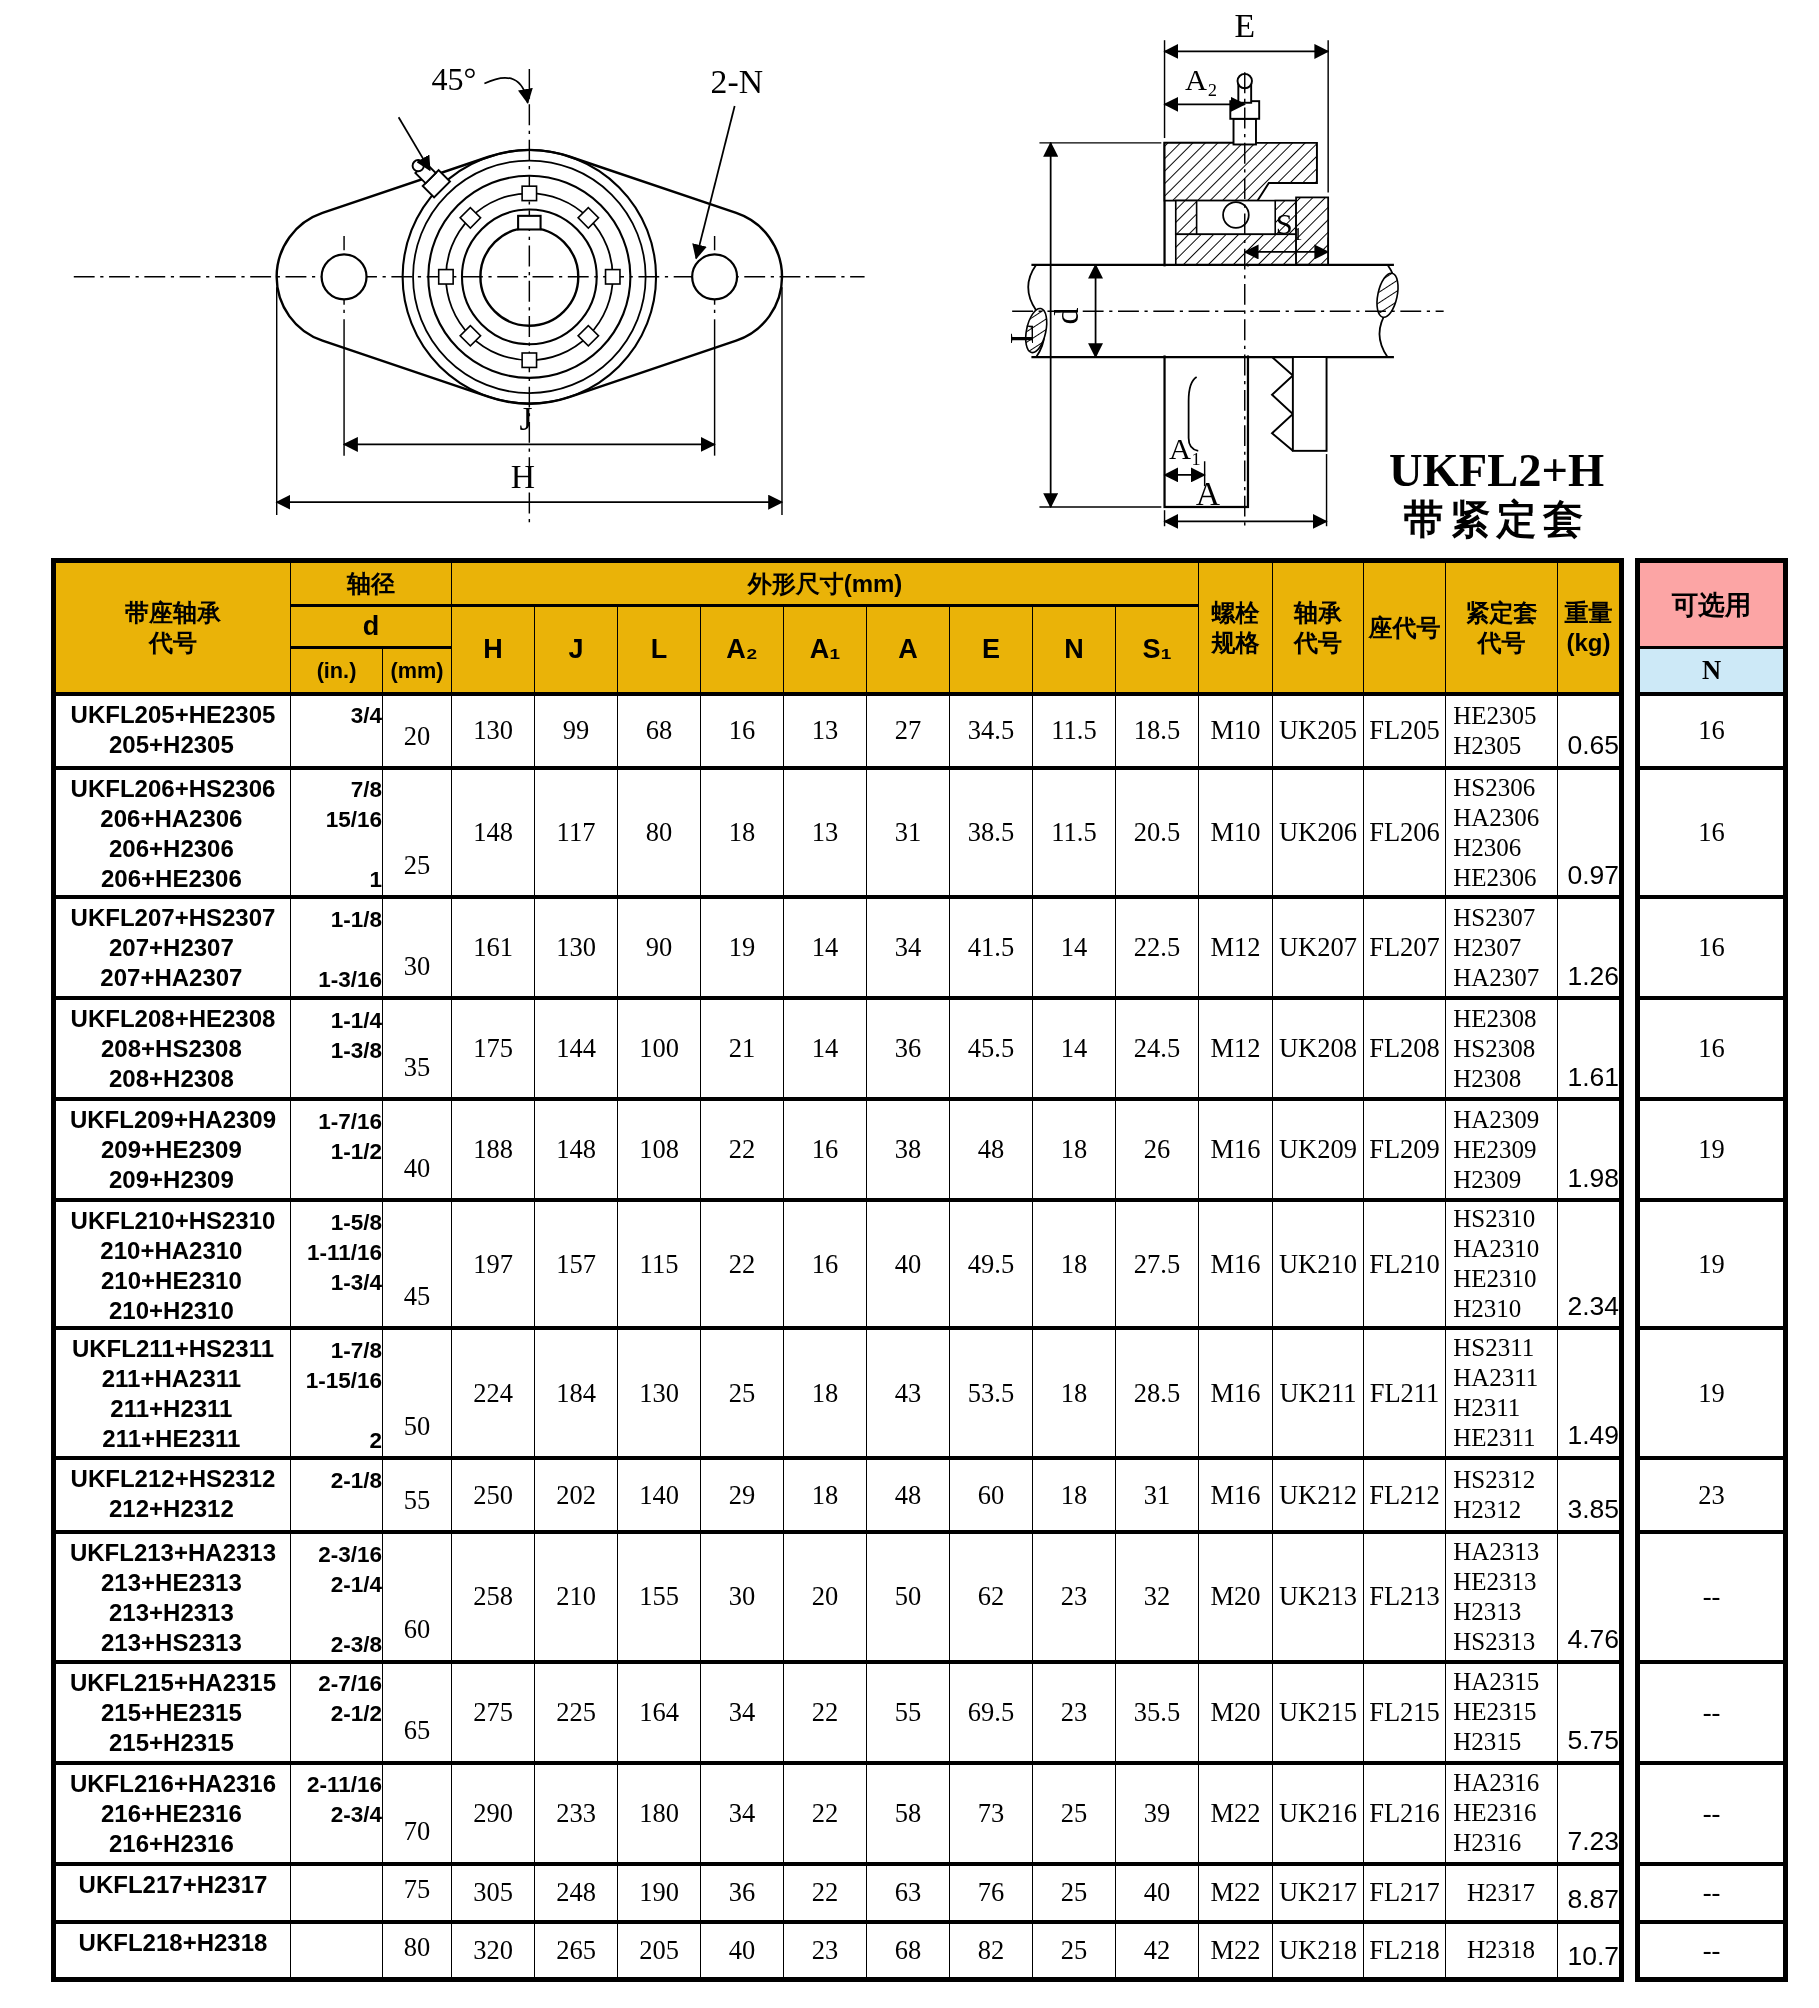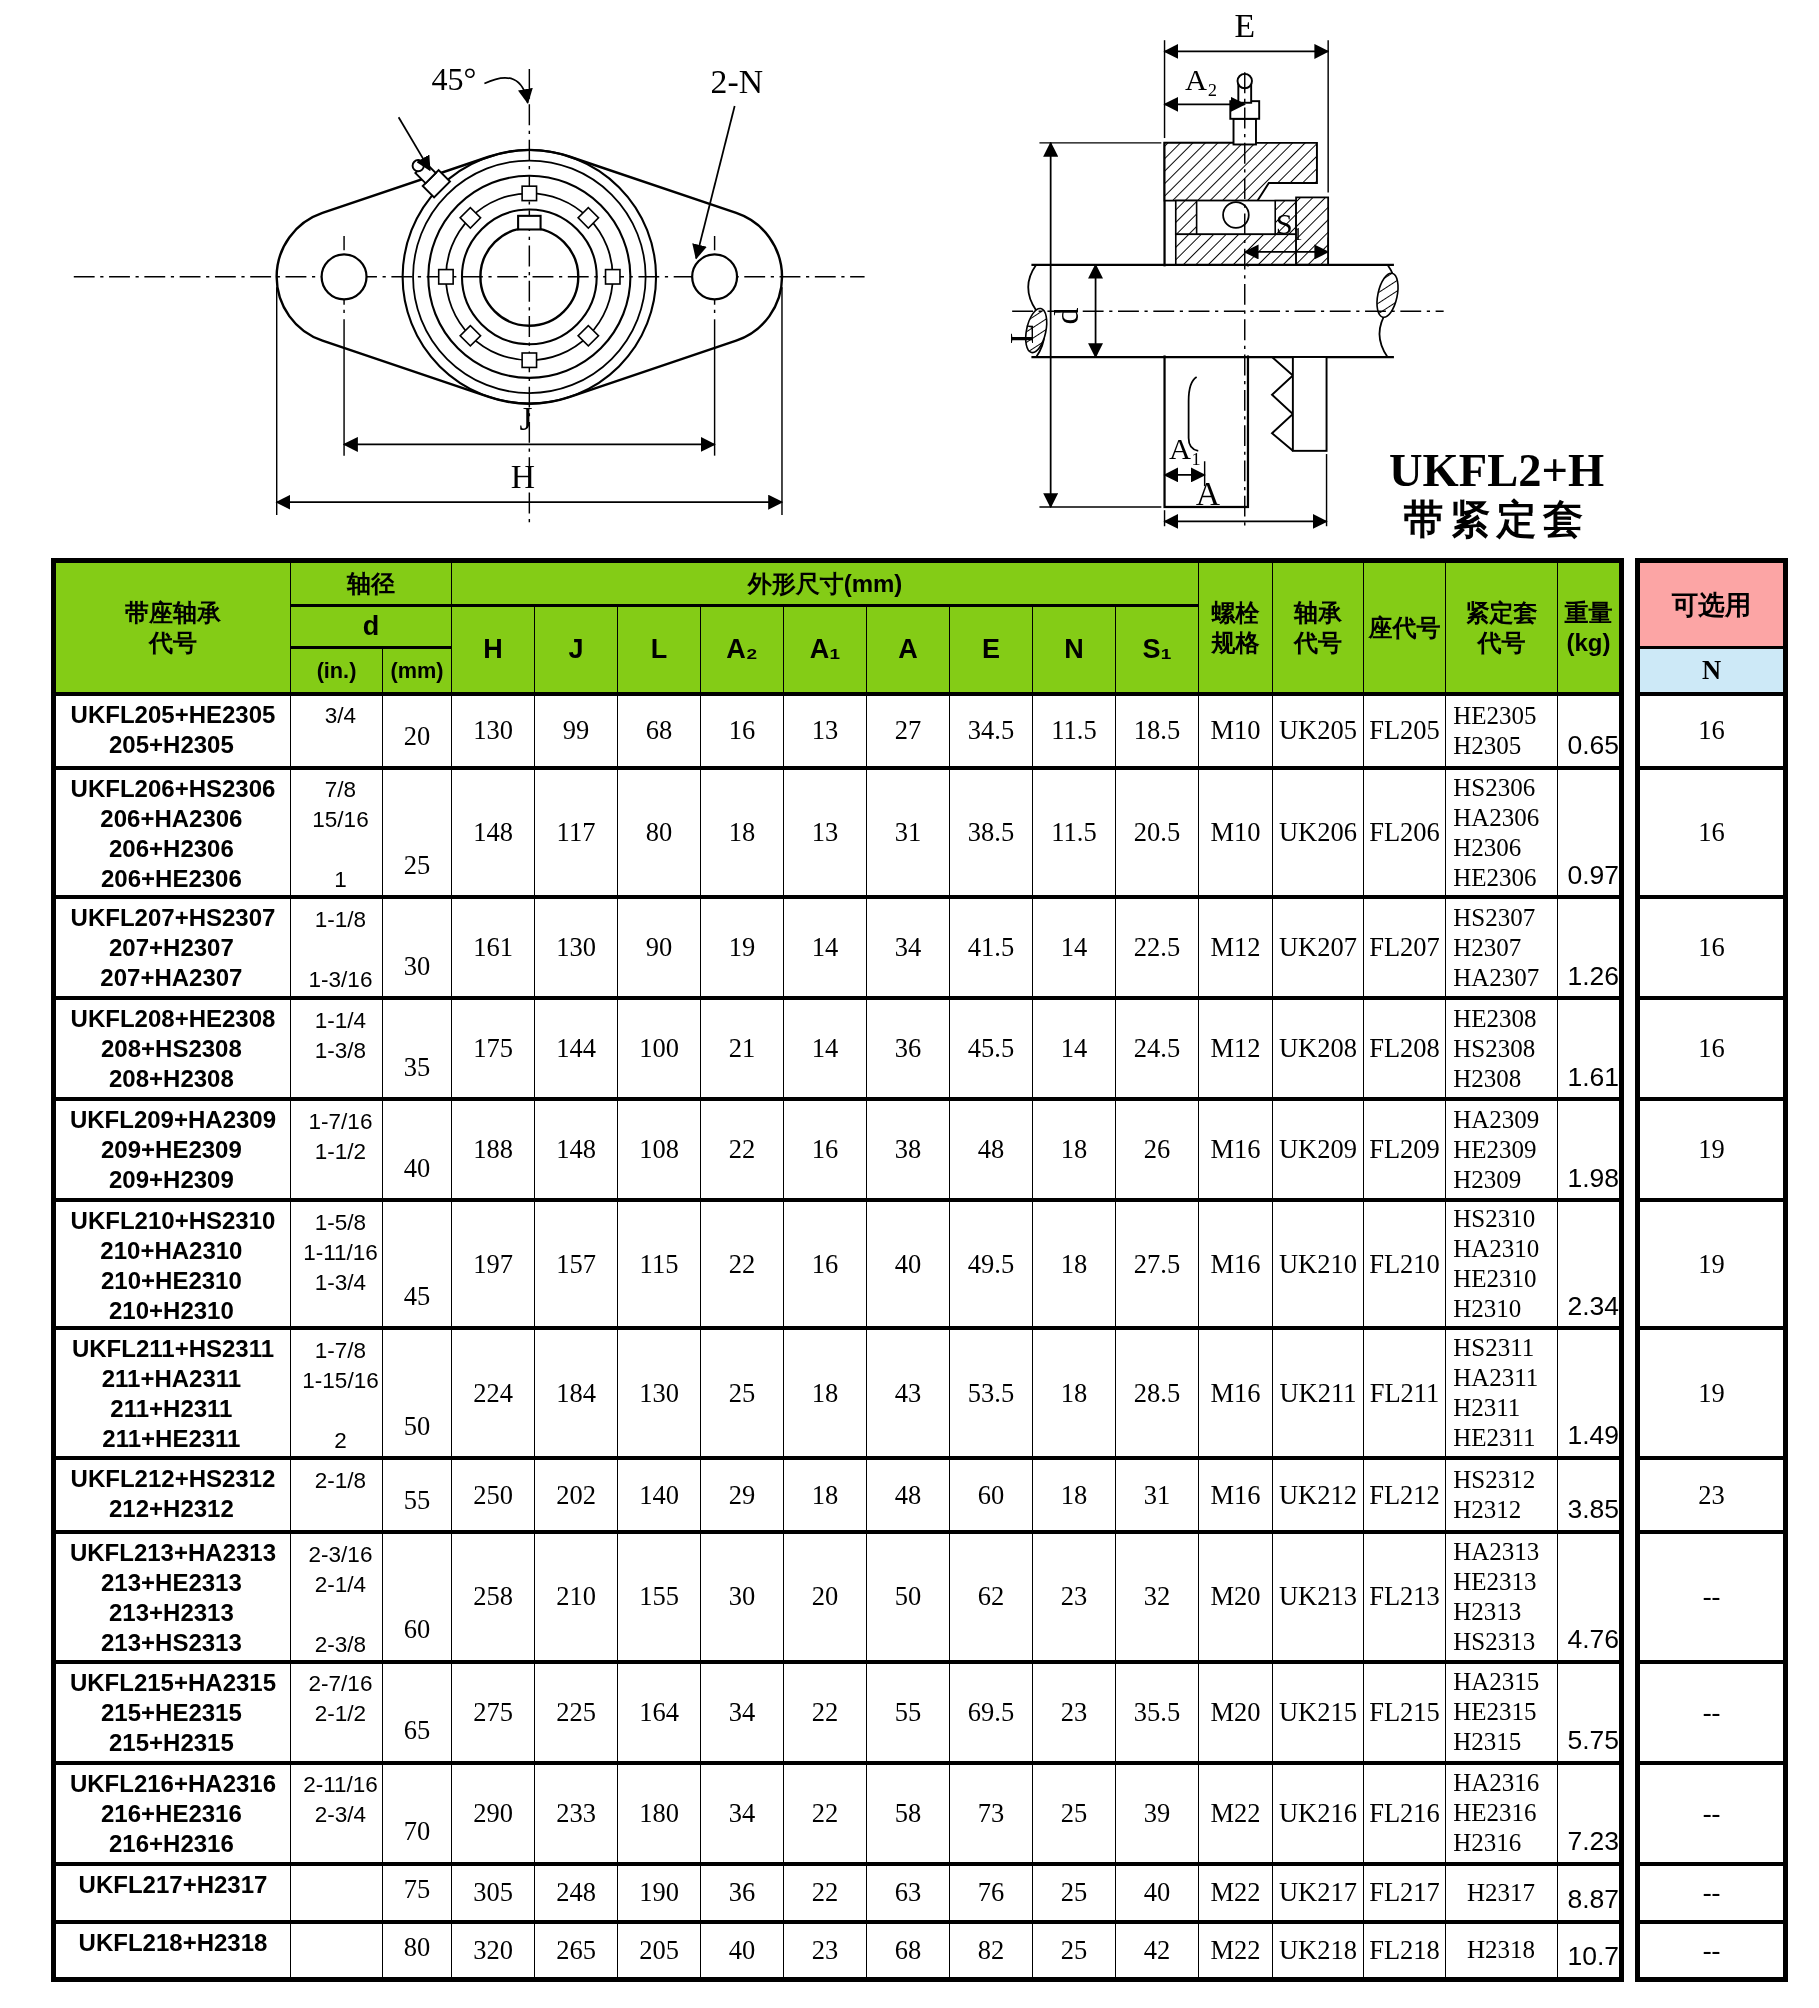--- a/index.html
+++ b/index.html
@@ -5,37 +5,37 @@
   html,body{margin:0;padding:0;background:#ffffff;}
   body{width:1819px;height:2008px;position:relative;font-family:"Liberation Sans",sans-serif;color:#000;}
   .drawing-area{width:1819px;height:552px;position:relative;}
   svg text{font-family:"Liberation Serif",serif;fill:#000;}
   svg .cn{font-family:"Liberation Sans",sans-serif;font-weight:bold;}
 
   
   .table-wrap{margin-left:51px;margin-top:6.4px;}
   table.spec{border-collapse:collapse;table-layout:fixed;}
   .spec th,.spec td{border:1.6px solid #000;box-sizing:border-box;overflow:hidden;}
-  .spec th{background:#84cc16;font-weight:bold;text-align:center;vertical-align:middle;
+  .spec th{background:#eab308;font-weight:bold;text-align:center;vertical-align:middle;
            white-space:pre-line;border-bottom-width:3.2px;}
   thead tr:first-child th:not(.c-spacer){border-top-width:5.6px;}
   .spec tbody td{border-top-width:4px;border-bottom-width:4px;}
   tbody tr:last-child td:not(.c-spacer){border-bottom-width:5.6px;}
   .h-cn{font-size:24px;line-height:30px;}
   .h-dim{font-size:27px;font-family:"Liberation Sans",sans-serif;}
   .h-sub{font-size:21.7px;}
   .col-first{border-left-width:5.6px !important;}
   .main-right{border-right-width:5.6px !important;}
   th.c-spacer,td.c-spacer{border:none;background:#fff;}
   .c-n{border-left-width:5.6px !important;border-right-width:5.6px !important;
        font-family:"Liberation Serif",serif;font-size:26.5px;text-align:center;vertical-align:middle;}
   .c-codes{font-weight:bold;font-size:24px;line-height:30px;vertical-align:top;padding:4px 3.2px 0 3.2px;}
   .c-codes .l0{text-align:center;}
   .c-codes .ln{text-align:center;padding-right:3.2px;}
-  .c-din{font-weight:normal;font-size:22.5px;line-height:30px;vertical-align:top;text-align:center;
+  .c-din{font-weight:bold;font-size:22.5px;line-height:30px;vertical-align:top;text-align:right;
          padding:5.6px 0 0 8px;white-space:pre-line;}
   .c-dmm{font-family:"Liberation Serif",serif;font-size:26.5px;vertical-align:bottom;
          text-align:center;padding-bottom:14.4px;}
   .c-dim,.c-mid{font-family:"Liberation Serif",serif;font-size:26.5px;text-align:center;vertical-align:middle;}
   .c-sleeve{font-family:"Liberation Serif",serif;font-size:25px;line-height:30px;text-align:left;
             padding-left:7.2px;white-space:pre-line;vertical-align:middle;}
   .c-sleeve.center{text-align:center;padding-left:0;}
   .c-weight{font-family:Liberation Sans, sans-serif;font-size:26.5px;vertical-align:bottom;
             text-align:right;padding:0 0 4.8px 4px;}
 </style>

